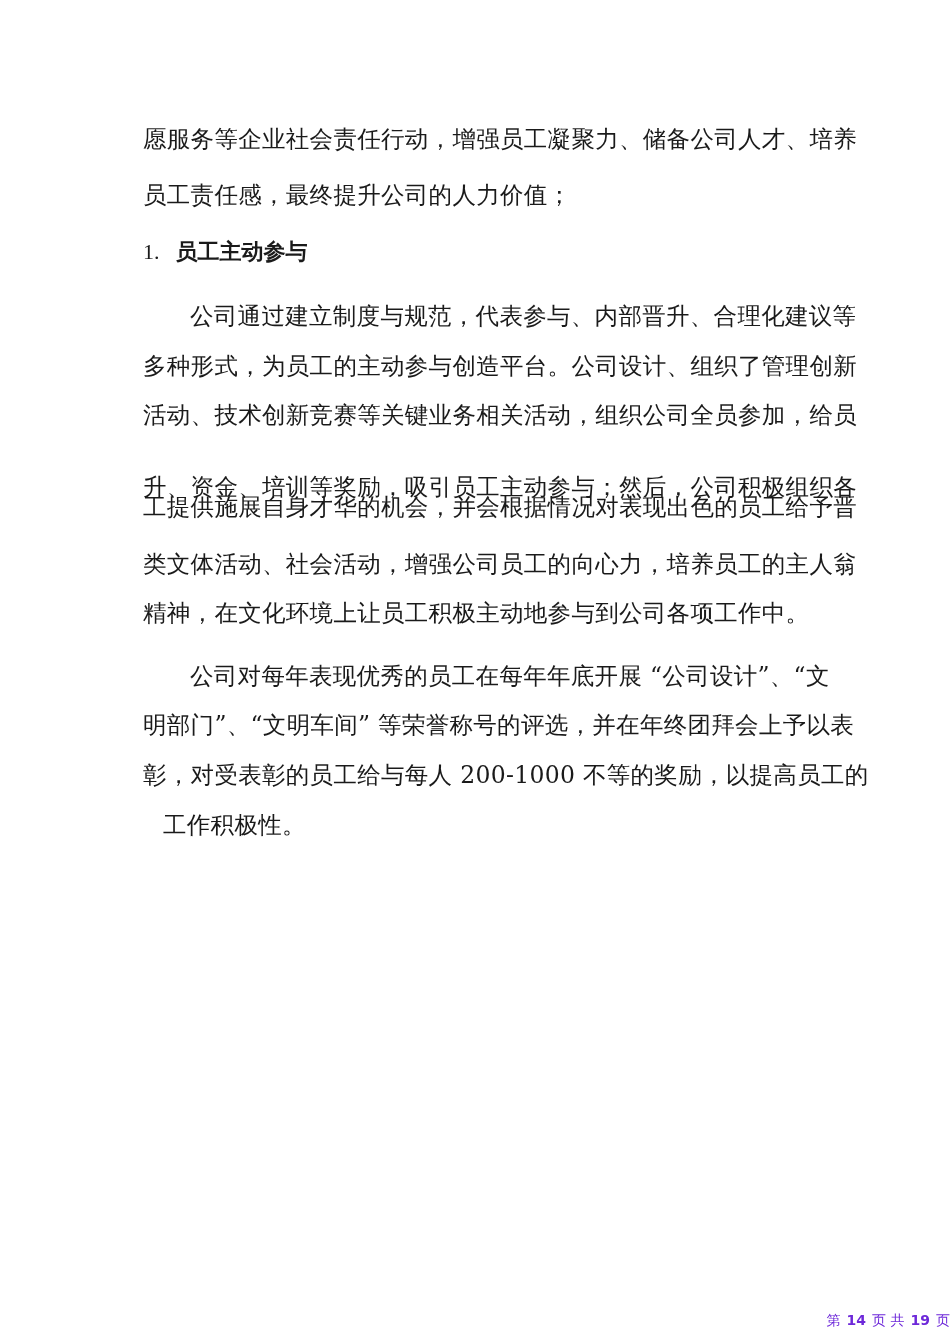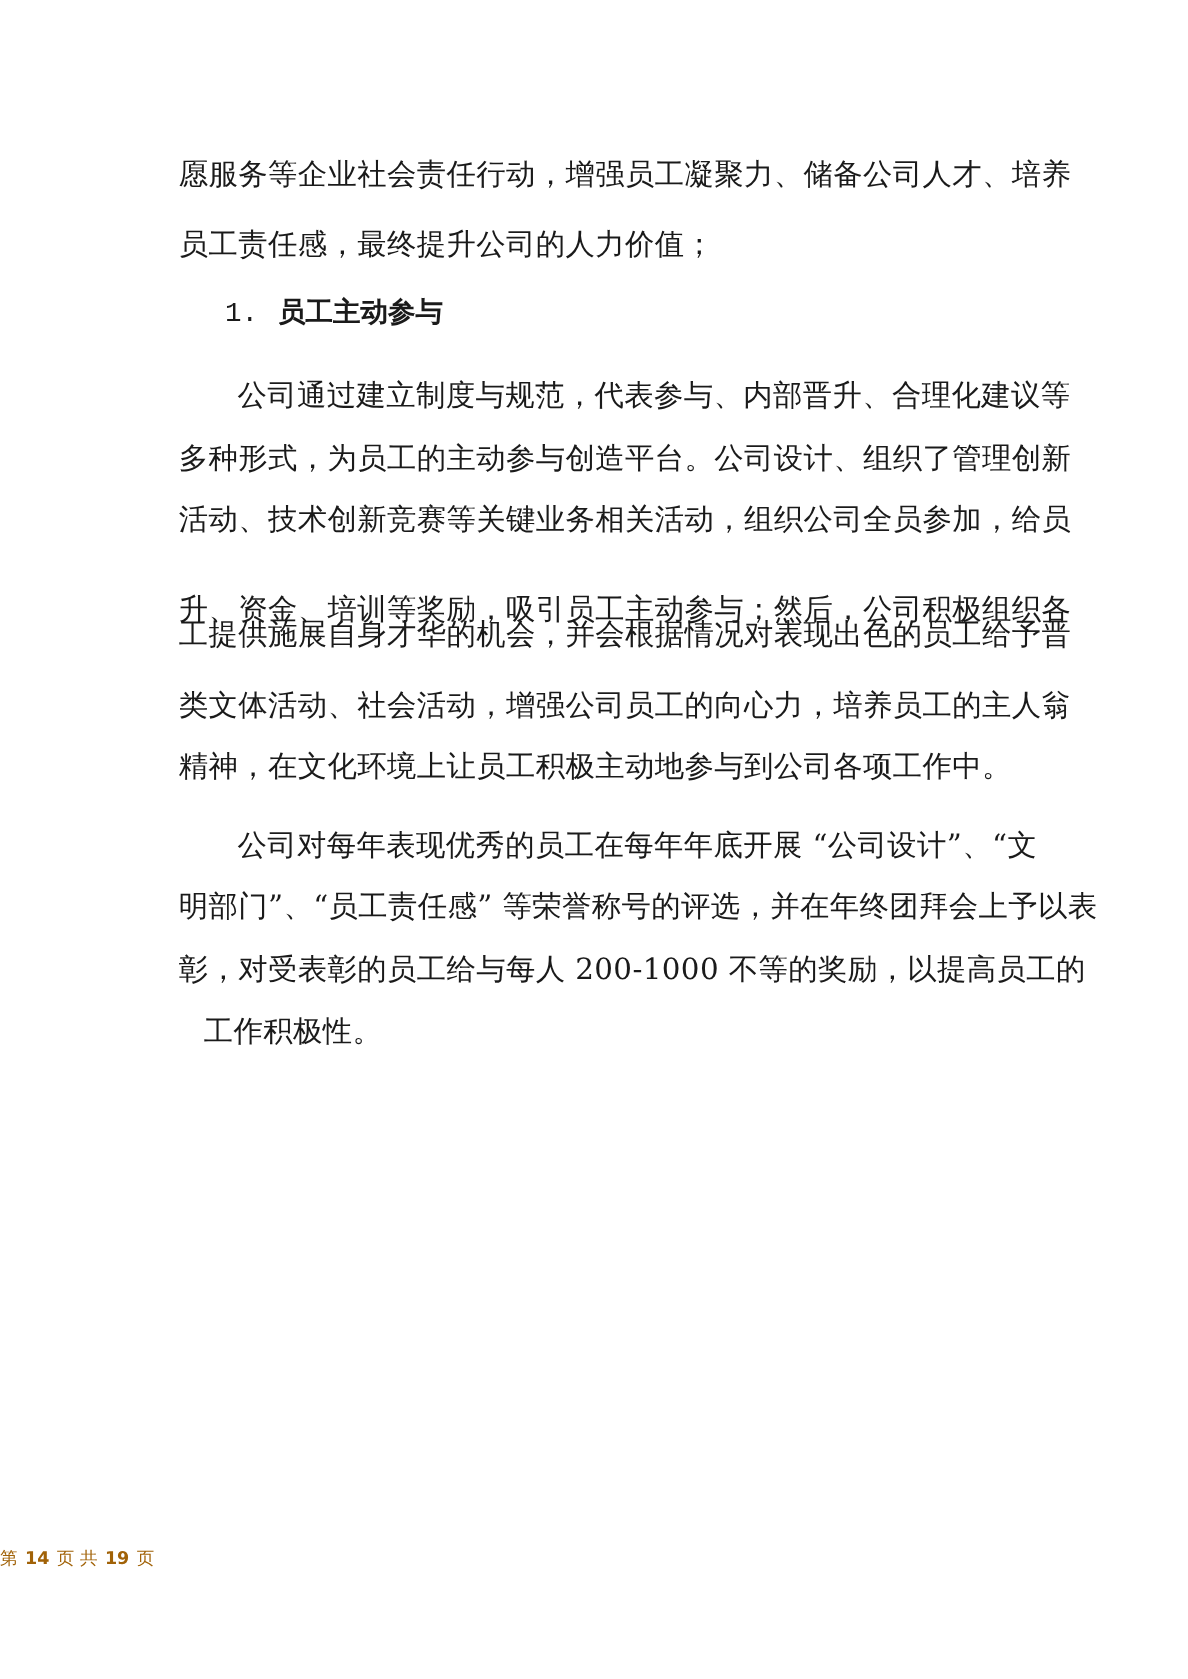--- a/index.html
+++ b/index.html
@@ -32,39 +32,38 @@
       white-space: nowrap;
       font-size: 23.5px;
       letter-spacing: 0.3px;
       line-height: 30px;
     }
     .indent { left: 47px; }
     .heading {
       position: absolute;
       left: 143px;
       top: 237px;
-      font-family: Liberation Mono, monospace;
+      font-family: Liberation Serif, serif;
       font-weight: bold;
       font-size: 22px;
       line-height: 30px;
       white-space: nowrap;
-      margin-left: 37px;
     }
     .heading .num {
       font-weight: normal;
       margin-right: 16px;
     }
     .footer {
       position: absolute;
       left: 0;
       width: 950px;
-      top: 1238px;
-      text-align: left;
+      top: 1312px;
+      text-align: right;
       font-size: 14px;
-      color: #a16207;
+      color: #6d28d9;
       white-space: nowrap;
     }
     .footer .pg {
       font-family: "DejaVu Sans", "Liberation Sans", sans-serif;
       font-weight: bold;
     }
     .footer span.sp { display: inline-block; width: 6px; }
   </style>
 </head>
 <body>
@@ -85,21 +84,21 @@
     <div class="line" style="top:351px;">多种形式，为员工的主动参与创造平台。公司设计、组织了管理创新</div>
     <div class="line" style="top:400px;">活动、技术创新竞赛等关键业务相关活动，组织公司全员参加，给员</div>
     <div class="line" style="top:450px;margin-top:42px;">工提供施展自身才华的机会，并会根据情况对表现出色的员工给予晋</div>
     <div class="line" style="top:472px;">升、资金、培训等奖励，吸引员工主动参与；然后，公司积极组织各</div>
     <div class="line" style="top:549px;">类文体活动、社会活动，增强公司员工的向心力，培养员工的主人翁</div>
     <div class="line" style="top:598px;">精神，在文化环境上让员工积极主动地参与到公司各项工作中。</div>
   </div>
 
   <div class="text-block" style="top:0;">
     <div class="line indent" style="top:661px;">公司对每年表现优秀的员工在每年年底开展 “公司设计”、“文</div>
-    <div class="line" style="top:710px;">明部门”、“员工责任感” 等荣誉称号的评选，并在年终团拜会上予以表</div>
+    <div class="line" style="top:710px;">明部门”、“文明车间” 等荣誉称号的评选，并在年终团拜会上予以表</div>
     <div class="line" style="top:760px;">彰，对受表彰的员工给与每人 200-1000 不等的奖励，以提高员工的</div>
     <div class="line" style="top:810px;margin-left:20px;">工作积极性。</div>
   </div>
 
   <div class="footer">
     <span>第</span><span class="sp"></span><span class="pg">14</span><span class="sp"></span><span>页 共</span><span class="sp"></span><span class="pg">19</span><span class="sp"></span><span>页</span>
   </div>
 
 </div>
 

